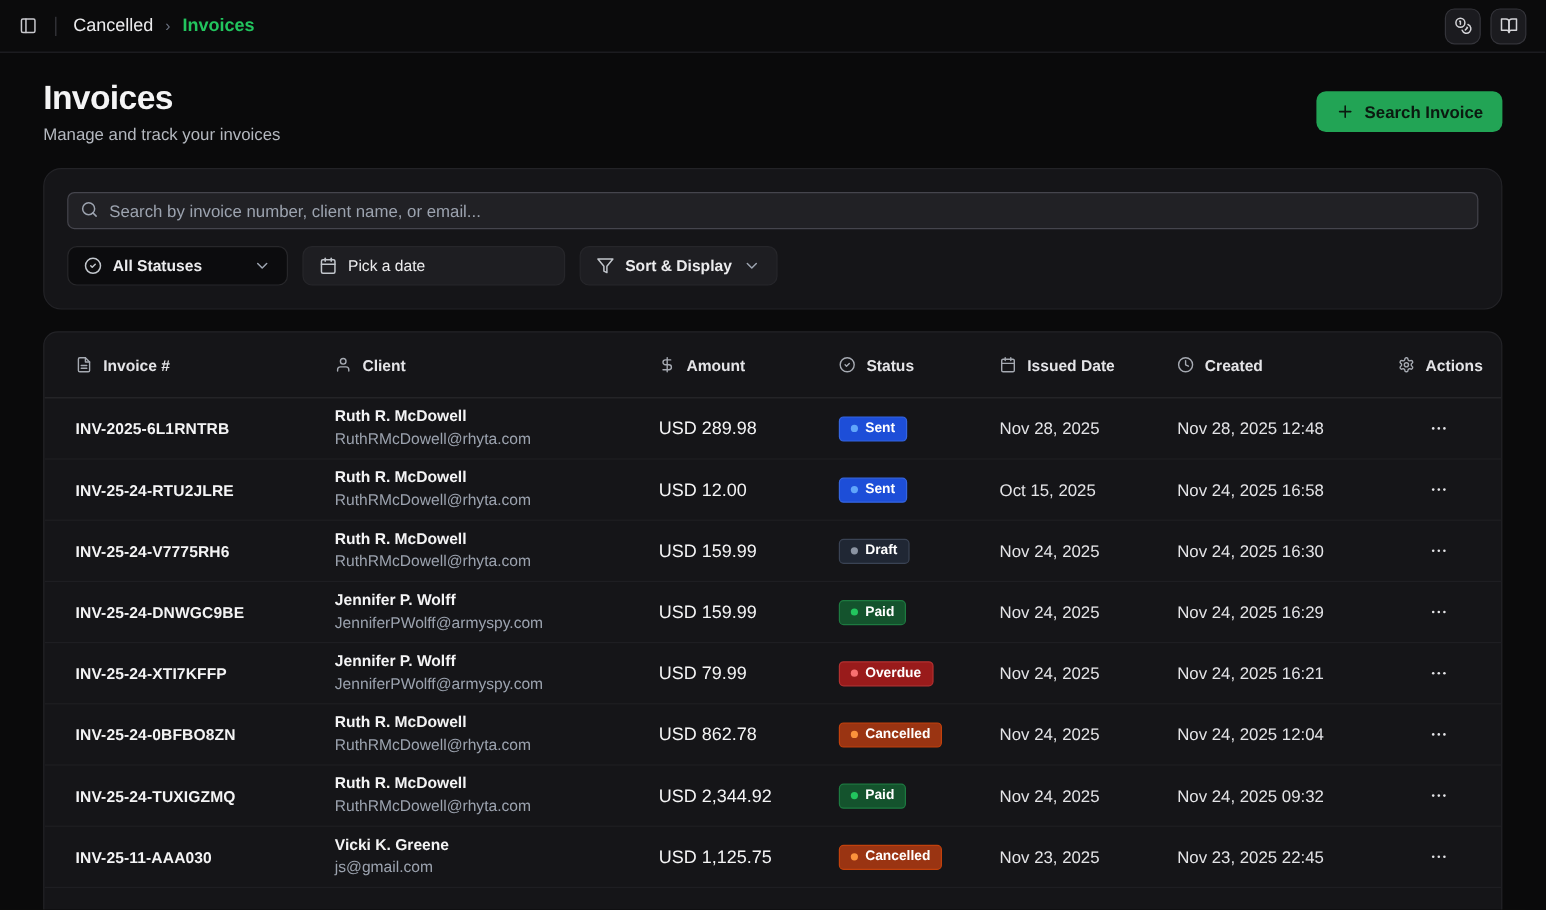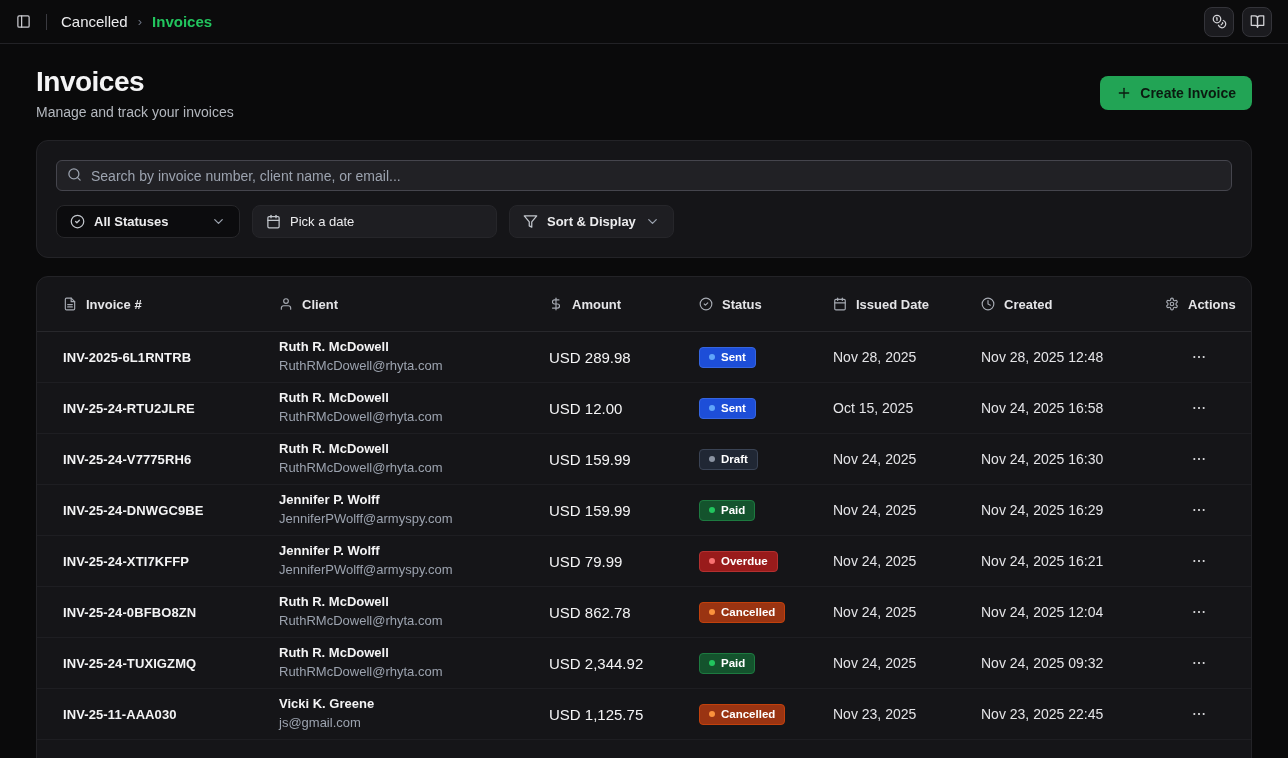--- a/index.html
+++ b/index.html
@@ -23,34 +23,34 @@
   
   .page-head { display:flex; align-items:flex-start; justify-content:space-between; padding:22px 36px 0 36px; }
   .page-title { font-size:28px; font-weight:700; letter-spacing:-0.5px; }
   .page-sub { margin-top:6px; font-size:14px; color:#b4b8bf; }
   .btn-create { display:flex; align-items:center; gap:8px; height:34px; padding:0 16px; margin-top:10px;
     background:#22a455; color:#0b1a10; border:none; border-radius:8px; font-size:14px; font-weight:600;
     font-family:"Liberation Sans",sans-serif; cursor:pointer; }
 
   
   .card { margin:0 36px; background:#151518; border:1px solid #232327; border-radius:12px; }
-  .filter-card { margin-top:20px; padding:19px; }
+  .filter-card { margin-top:20px; padding:19px;border-radius:15px; }
   .search-wrap { position:relative; }
   .search-wrap .s-icon { position:absolute; left:11px; top:7px; color:#9ca3af; }
   .search-input { width:100%; height:31px; background:#212125; border:1px solid #45454d; border-radius:6px;
     color:#e4e4e7; font-size:14px; padding:0 12px 0 34px; font-family:"Liberation Sans",sans-serif; }
   .search-input::placeholder { color:#9ca3af; }
   .filter-row { display:flex; gap:12px; margin-top:14px; }
   .pill { display:flex; align-items:center; gap:9px; height:33px; border-radius:8px; padding:0 13px;
     font-size:13px; font-weight:500; color:#ececee; cursor:pointer; border:1px solid #26262a;
     background:#1e1e22; font-family:"Liberation Sans",sans-serif;text-align:center; }
   .pill .chev { color:#9ca3af; }
   .pill-status { width:184px; background:#0c0c0e; border-color:#27272a; justify-content:flex-start; }
   .pill-status .chev { margin-left:auto; }
-  .pill-date { width:245px; justify-content:flex-start; }
+  .pill-date { width:219px; justify-content:flex-start; }
   .pill-icon { color:#c2c6cc; display:flex; }
 
   
   .table-card { margin-top:18px; height:520px; overflow:hidden; }
   .tgrid { display:grid; grid-template-columns:216px 270px 150px 134px 148px 184px 1fr; padding:0 26px; align-items:center; }
   .thead { height:55px; border-bottom:1px solid #28282c; }
   .th { display:flex; align-items:center; gap:9px; font-size:13px; font-weight:700; color:#e4e4e7; }
   .th .hicon { color:#a6aab2; display:flex; }
   .th-actions { justify-content:flex-end; }
   .trow { height:51px; border-bottom:1px solid #1e1e22; cursor:pointer; }
@@ -111,21 +111,21 @@
     <div class="page-title">Invoices</div>
     <div class="page-sub">Manage and track your invoices</div>
   </div>
   <button class="btn-create">
     <span>
         <svg width="16" height="16" viewBox="0 0 24 24" fill="none" stroke="currentColor" stroke-width="2" stroke-linecap="round" stroke-linejoin="round">
           <path d="M12 5v14"></path>
           <path d="M5 12h14"></path>
         </svg>
       </span>
-    <span>Create Invoice</span>
+    <span>Search Invoice</span>
   </button>
 </div>
 
 <div class="card filter-card">
   <div class="search-wrap">
     <span class="s-icon">
         <svg width="15" height="15" viewBox="0 0 24 24" fill="none" stroke="currentColor" stroke-width="2" stroke-linecap="round" stroke-linejoin="round">
           <circle cx="11" cy="11" r="8"></circle>
           <line x1="21" y1="21" x2="16.65" y2="16.65"></line>
         </svg>

